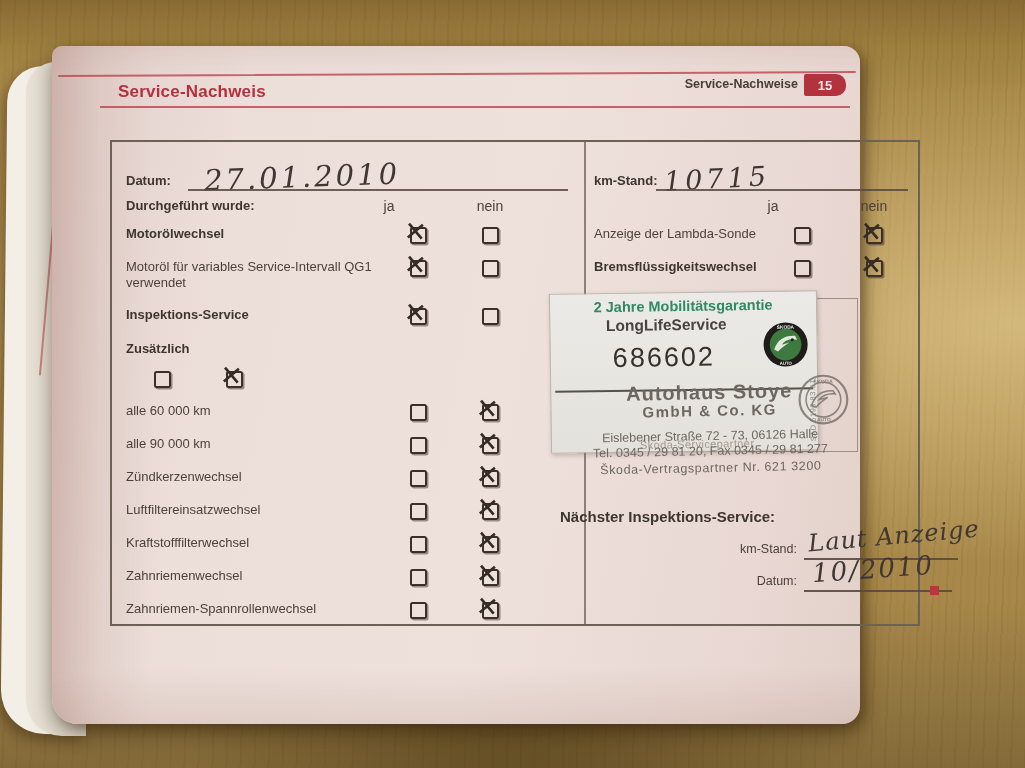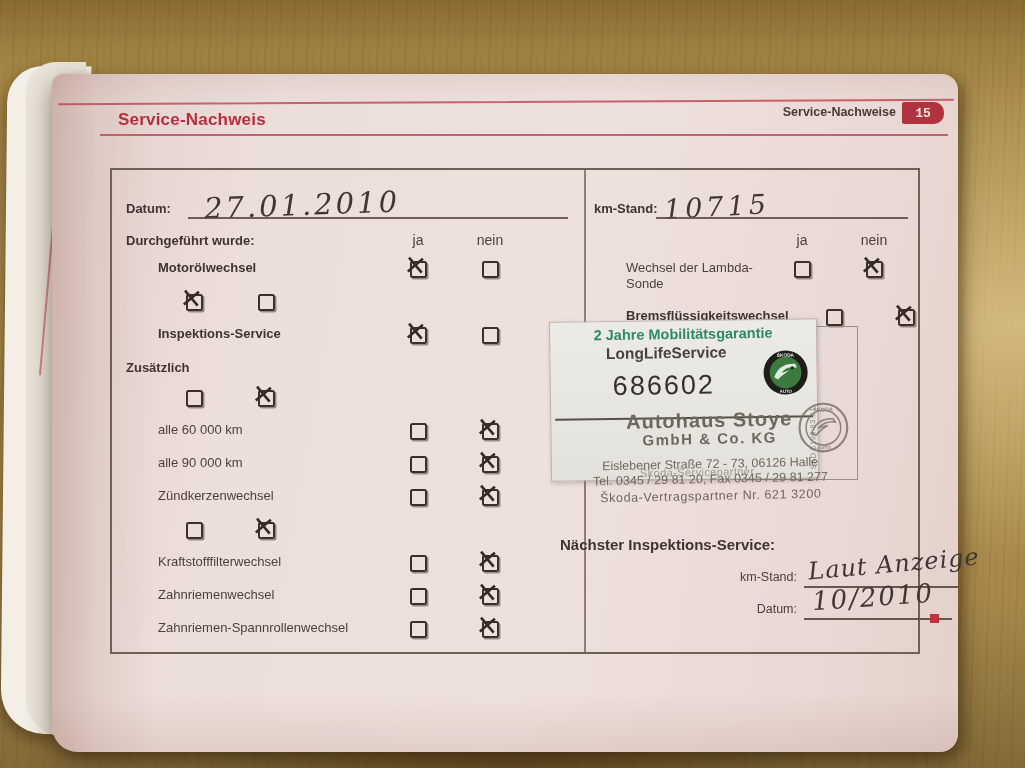--- a/index.html
+++ b/index.html
@@ -12,57 +12,57 @@
       repeating-linear-gradient(92deg, rgba(96,66,22,.10) 0 2px, rgba(0,0,0,0) 2px 6px, rgba(140,105,50,.08) 6px 9px, rgba(0,0,0,0) 9px 14px),
       linear-gradient(180deg,#8a6a33 0%,#9d7f40 6%,#a98a4a 12%,#b09252 45%,#a8884a 78%,#8f7540 92%,#826a38 100%);}
   
   .stack1{position:absolute;left:4px;top:66px;width:84px;height:668px;background:#f4efe6;
     border-radius:36px 0 0 44px;box-shadow:-4px 6px 14px rgba(50,30,10,.45);transform:rotate(.6deg);}
   .stack2{position:absolute;left:26px;top:62px;width:60px;height:674px;background:#eae4d8;
     border-radius:30px 0 0 36px;}
   .stack-redline{position:absolute;left:52px;top:76px;width:2px;height:300px;background:#c2545f;
     opacity:.65;transform:rotate(5deg);border-radius:2px;}
   
-  .page{position:absolute;left:52px;top:74px;width:906px;height:678px;
+  .page{position:absolute;left:52px;top:46px;width:808px;height:678px;
     background:linear-gradient(100deg,#e2cfca 0%,#ecded9 22%,#eee1dc 55%,#e9d8d3 85%,#e2d0ca 100%);
     border-radius:10px 16px 18px 26px;
     box-shadow:0 10px 24px rgba(45,28,8,.5), 6px 4px 10px rgba(45,28,8,.25);}
   .page::before{content:"";position:absolute;inset:0;border-radius:inherit;pointer-events:none;
     background:linear-gradient(90deg,rgba(146,96,80,.26) 0%,rgba(146,96,80,.08) 46px,rgba(0,0,0,0) 100px),
                linear-gradient(0deg,rgba(150,104,88,.14) 0%,rgba(0,0,0,0) 56px),
                linear-gradient(180deg,rgba(150,104,88,.10) 0%,rgba(0,0,0,0) 30px);}
   .topline{position:absolute;left:6px;right:4px;top:27px;height:2px;background:#bd4350;opacity:.8;
     border-radius:2px;transform:rotate(-.3deg);}
   .headline-rule{position:absolute;left:48px;right:10px;top:60px;height:2px;background:#c04a56;opacity:.85;}
   .page-title{position:absolute;left:66px;top:36px;font-size:17px;font-weight:bold;color:#b72f3e;
     letter-spacing:.2px;}
   .corner-label{position:absolute;right:62px;top:31px;font-size:12.5px;font-weight:bold;color:#463d37;}
   .corner-tab{position:absolute;right:14px;top:28px;width:42px;height:22px;background:#b2333e;
     border-radius:2px 10px 10px 2px;color:#f3e8e6;font-size:13px;font-weight:bold;
-    display:flex;align-items:center;justify-content:center;font-family:Liberation Mono, monospace;}
+    display:flex;align-items:center;justify-content:center;}
   
   .form-box{position:absolute;left:58px;top:94px;width:806px;height:482px;border:2px solid #6d6055;}
   .divider{position:absolute;left:472px;top:0;bottom:0;width:2px;background:#6d6055;opacity:.75;}
   .col-left{position:absolute;left:14px;top:10px;width:446px;}
   .col-right{position:absolute;left:482px;top:10px;width:318px;}
   
   .field-row{position:relative;height:44px;}
   .f-label{position:absolute;left:0;bottom:8px;font-size:13px;font-weight:bold;color:#3e352f;}
   .u-line{position:absolute;left:62px;right:4px;bottom:5px;height:2px;background:#57493f;opacity:.85;}
   .hand{font-family:"DejaVu Serif",serif;font-style:italic;color:#3e3732;white-space:nowrap;}
   .hand-date{position:absolute;left:78px;bottom:2px;font-size:29px;letter-spacing:3px;
     transform:rotate(-2deg);}
   .hand-km{position:absolute;left:70px;bottom:2px;font-size:27px;letter-spacing:4px;
     transform:rotate(-3deg);}
   
-  .chk-head{display:flex;align-items:center;padding-right:46px;margin:8px 0 12px;}
+  .chk-head{display:flex;align-items:flex-start;padding-right:46px;margin:2px 0 12px;gap:29px;}
   .chk-head .lbl{flex:1;font-size:13px;font-weight:bold;color:#3e352f;}
   .chk-head .cell{font-size:14px;color:#4a413b;}
   .cell{width:72px;display:flex;justify-content:center;flex-shrink:0;}
-  .chk-row{display:flex;align-items:flex-start;padding-right:46px;margin-bottom:15px;margin-left:32px;}
+  .chk-row{display:flex;align-items:flex-start;padding-right:46px;margin-bottom:15px;}
   .col-right .chk-row, .col-right .chk-head{padding-right:2px;}
   .chk-row .lbl{flex:1;font-size:13px;color:#4c423b;line-height:1.25;padding-right:10px;}
   .chk-row.bold .lbl{font-weight:bold;color:#3e352f;}
   .chk-row.hdr{margin:16px 0 13px;align-items:center;}
   .chk-row.hdr .lbl{font-weight:bold;color:#3e352f;}
   .cb{position:relative;width:13px;height:13px;border:2.4px solid #3a3028;border-radius:2.5px;
     box-shadow:1.5px 1.5px 0 rgba(56,45,36,.48);margin-top:1px;}
   .mark{position:absolute;left:-8px;top:-11px;font-size:27px;line-height:1;color:#332b24;
     transform:rotate(5deg);font-family:"DejaVu Sans",sans-serif;}
   
@@ -140,20 +140,21 @@
             <span class="cell">
               <span class="cb">
                 <span class="mark">✕</span>
               </span>
             </span>
             <span class="cell">
               <span class="cb"></span>
             </span>
           </div>
           <div class="chk-row">
+            <span class="lbl">Motoröl für variables Service-Intervall QG1 verwendet</span>
             <span class="cell">
               <span class="cb">
                 <span class="mark">✕</span>
               </span>
             </span>
             <span class="cell">
               <span class="cb"></span>
             </span>
           </div>
           <div class="chk-row bold">
@@ -207,20 +208,21 @@
             <span class="cell">
               <span class="cb"></span>
             </span>
             <span class="cell">
               <span class="cb">
                 <span class="mark">✕</span>
               </span>
             </span>
           </div>
           <div class="chk-row">
+            <span class="lbl">Luftfiltereinsatzwechsel</span>
             <span class="cell">
               <span class="cb"></span>
             </span>
             <span class="cell">
               <span class="cb">
                 <span class="mark">✕</span>
               </span>
             </span>
           </div>
           <div class="chk-row">
@@ -265,21 +267,21 @@
         <span class="hand hand-km">10715</span>
         <div class="u-line"></div>
       </div>
       <div class="chk-head">
         <span class="lbl"></span>
         <span class="cell">ja</span>
         <span class="cell">nein</span>
       </div>
       <div id="right-rows">
           <div class="chk-row">
-            <span class="lbl">Wechsel der Lambda-Sonde</span>
+            <span class="lbl">Anzeige der Lambda-Sonde</span>
             <span class="cell">
               <span class="cb"></span>
             </span>
             <span class="cell">
               <span class="cb">
                 <span class="mark">✕</span>
               </span>
             </span>
           </div>
           <div class="chk-row bold">

